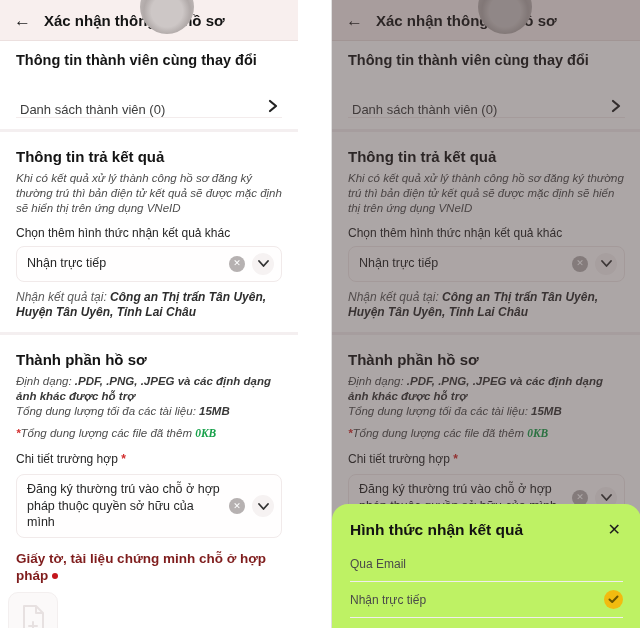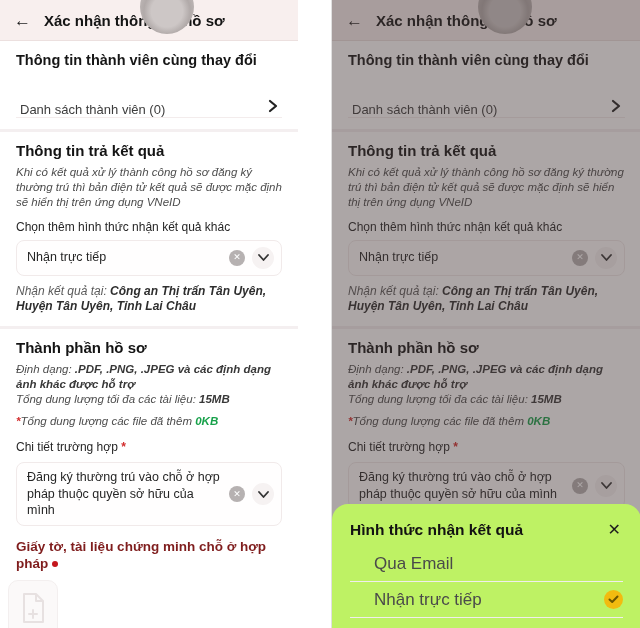--- a/index.html
+++ b/index.html
@@ -23,53 +23,53 @@
          border-radius:50%;z-index:6;
          background:radial-gradient(circle at 50% 58%, #cdc7c6 0 38%, #b1aaa9 56%, #c3bcbb 78%, #bab3b2 100%);}
 
   .content{padding:0 16px;}
   .sec-title-a{font-size:14.5px;font-weight:bold;color:#161616;margin-top:10px;line-height:18px;}
   .list-row{display:flex;align-items:flex-end;margin-top:14px;height:34px;
             border-bottom:1px solid #f3ecec;padding:0 4px;}
   .list-row .lbl{flex:1;font-size:13px;color:#3c3c3c;}
   .sec-div{height:3px;background:#f4eff0;margin:11px -16px 0;}
 
-  .h2{font-size:15px;font-weight:bold;color:#141414;margin-top:9px;line-height:19px;}
+  .h2{font-size:15px;font-weight:bold;color:#141414;margin-top:15px;line-height:19px;}
   .hint{font-style:italic;font-size:11.5px;color:#4d4d4d;line-height:15.2px;margin-top:5px;}
   .hint b{color:#383838;}
   .field-label{font-size:12px;color:#262626;margin-top:8px;line-height:17px;}
   .req{color:#d22d2d;font-weight:bold;}
   .dot{display:inline-block;width:6px;height:6px;border-radius:50%;background:#c4161c;
        vertical-align:middle;margin-left:4px;}
 
   .select{display:flex;align-items:center;gap:7px;margin-top:4px;border:1px solid #f1eaea;
           background:#fffefe;border-radius:8px;padding:6px 7px 6px 10px;}
   .select .val{flex:1;font-size:12.5px;color:#262626;line-height:16.5px;}
   .clear-ic{width:16px;height:16px;min-width:16px;border-radius:50%;background:#b6b1b1;color:#fff;
             display:flex;align-items:center;justify-content:center;font-size:9px;line-height:1;}
   .dd-ic{width:22px;height:22px;min-width:22px;border-radius:50%;background:#f6f2f2;
          display:flex;align-items:center;justify-content:center;}
 
   .note{font-style:italic;font-size:12px;color:#5a5a5a;margin-top:8px;line-height:15.5px;}
   .note b{color:#2e2e2e;margin-top:40px;}
-  .green{color:#17a14a;font-weight:bold;}
+  .green{color:#17a14a;font-weight:bold;font-family:Liberation Serif, serif;}
 
   .doc-label{font-size:13.5px;font-weight:bold;color:#7f1d1d;margin-top:12px;line-height:17px;}
   .upbox{margin:8px 0 0 -8px;width:48px;height:58px;border-radius:10px;background:#fbf9f9;
          border:1px solid #f3efef;display:flex;align-items:center;justify-content:center;}
 
   
   .dim-overlay{position:absolute;inset:0;background:rgba(70,58,58,0.45);z-index:8;}
   .bottom-sheet{position:absolute;left:0;right:0;bottom:0;height:124px;background:#bef264;
                 border-radius:16px 16px 0 0;padding:14px 18px 0;z-index:10;box-sizing:border-box;}
   .sheet-head{display:flex;align-items:center;justify-content:space-between;}
   .sheet-title{font-size:15.5px;font-weight:bold;color:#121212;}
   .sheet-close{font-size:16px;color:#1d1d1d;padding:2px;}
   .sheet-opt{display:flex;align-items:center;height:35px;border-bottom:1px solid #f0eded;}
-  .sheet-opt .olbl{flex:1;font-size:17px;color:#4a4a4a;margin-left:24px;}
+  .sheet-opt .olbl{flex:1;font-size:12px;color:#4a4a4a;}
   .chk{width:19px;height:19px;border-radius:50%;background:#f2bb10;display:flex;
        align-items:center;justify-content:center;}
 </style>
 </head>
 <body>
 
 <div class="canvas">
 
   <div class="phone left">
     <div class="screen">

